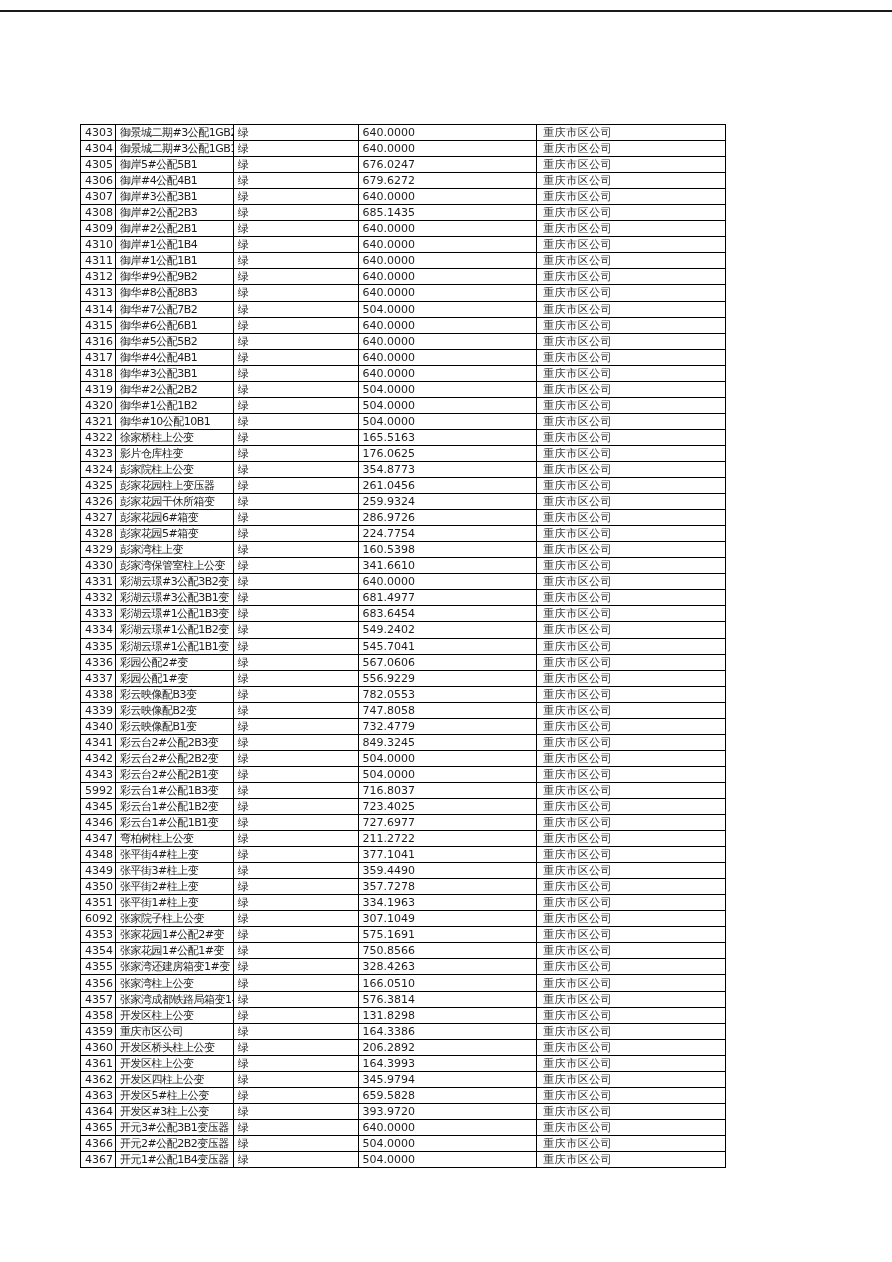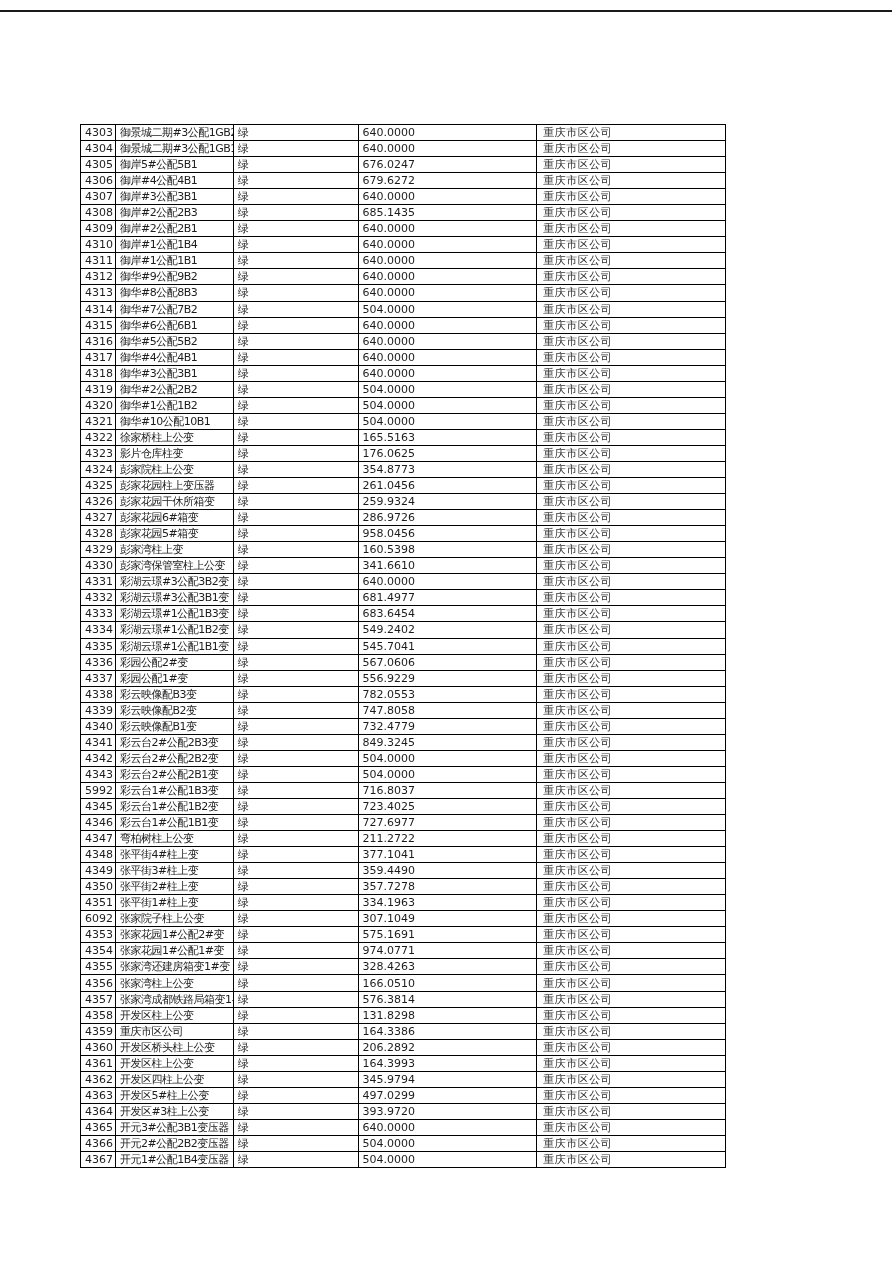--- a/index.html
+++ b/index.html
@@ -248,21 +248,21 @@
     <div class="cell c-name">彭家花园6#箱变</div>
     <div class="cell c-status">绿</div>
     <div class="cell c-capacity">286.9726</div>
     <div class="cell c-company">重庆市区公司</div>
   </div>
 
   <div class="row">
     <div class="cell c-id">4328</div>
     <div class="cell c-name">彭家花园5#箱变</div>
     <div class="cell c-status">绿</div>
-    <div class="cell c-capacity">958.0456</div>
+    <div class="cell c-capacity">224.7754</div>
     <div class="cell c-company">重庆市区公司</div>
   </div>
 
   <div class="row">
     <div class="cell c-id">4329</div>
     <div class="cell c-name">彭家湾柱上变</div>
     <div class="cell c-status">绿</div>
     <div class="cell c-capacity">160.5398</div>
     <div class="cell c-company">重庆市区公司</div>
   </div>
@@ -456,21 +456,21 @@
     <div class="cell c-name">张家花园1#公配2#变</div>
     <div class="cell c-status">绿</div>
     <div class="cell c-capacity">575.1691</div>
     <div class="cell c-company">重庆市区公司</div>
   </div>
 
   <div class="row">
     <div class="cell c-id">4354</div>
     <div class="cell c-name">张家花园1#公配1#变</div>
     <div class="cell c-status">绿</div>
-    <div class="cell c-capacity">974.0771</div>
+    <div class="cell c-capacity">750.8566</div>
     <div class="cell c-company">重庆市区公司</div>
   </div>
 
   <div class="row">
     <div class="cell c-id">4355</div>
     <div class="cell c-name">张家湾还建房箱变1#变</div>
     <div class="cell c-status">绿</div>
     <div class="cell c-capacity">328.4263</div>
     <div class="cell c-company">重庆市区公司</div>
   </div>
@@ -528,21 +528,21 @@
     <div class="cell c-name">开发区四柱上公变</div>
     <div class="cell c-status">绿</div>
     <div class="cell c-capacity">345.9794</div>
     <div class="cell c-company">重庆市区公司</div>
   </div>
 
   <div class="row">
     <div class="cell c-id">4363</div>
     <div class="cell c-name">开发区5#柱上公变</div>
     <div class="cell c-status">绿</div>
-    <div class="cell c-capacity">497.0299</div>
+    <div class="cell c-capacity">659.5828</div>
     <div class="cell c-company">重庆市区公司</div>
   </div>
 
   <div class="row">
     <div class="cell c-id">4364</div>
     <div class="cell c-name">开发区#3柱上公变</div>
     <div class="cell c-status">绿</div>
     <div class="cell c-capacity">393.9720</div>
     <div class="cell c-company">重庆市区公司</div>
   </div>

